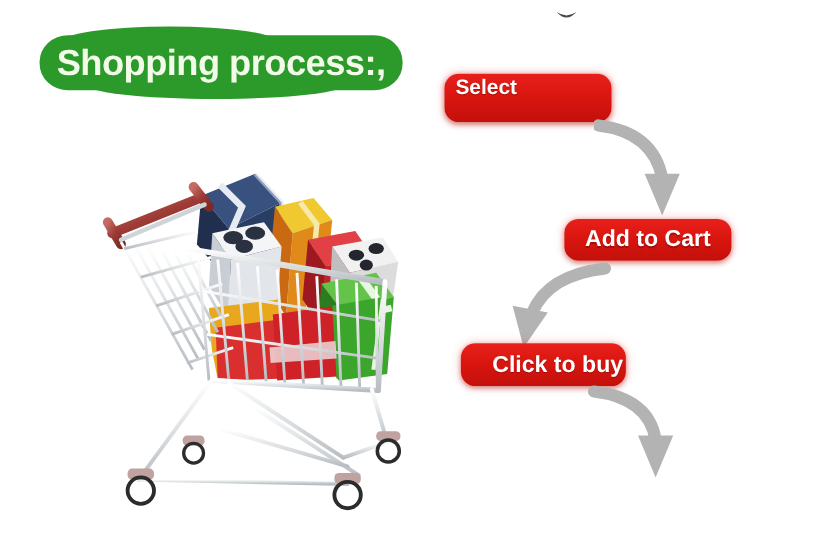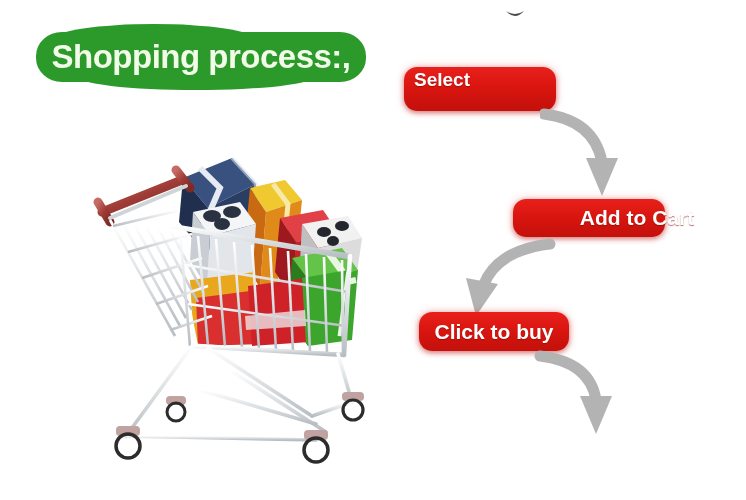--- a/index.html
+++ b/index.html
@@ -129,32 +129,31 @@
     height: 38px;
   }
   #btn-add-to-cart .line-a {
     left: 0;
     top: 0;
     width: 152px;
     height: 26px;
     line-height: 38px;
     text-align: center;
     font-size: 21px;
-    padding-left: 48px;
   }
 
   
   #btn-click-to-buy {
     left: 419px;
     top: 312px;
     width: 150px;
     height: 39px;
   }
   #btn-click-to-buy .line-a {
-    left: 0;
+    left: 13px;
     top: 0;
     width: 150px;
     height: 39px;
     line-height: 39px;
     text-align: center;
     font-size: 21px;
   }
 
   
   #btn-confirm-payment {

